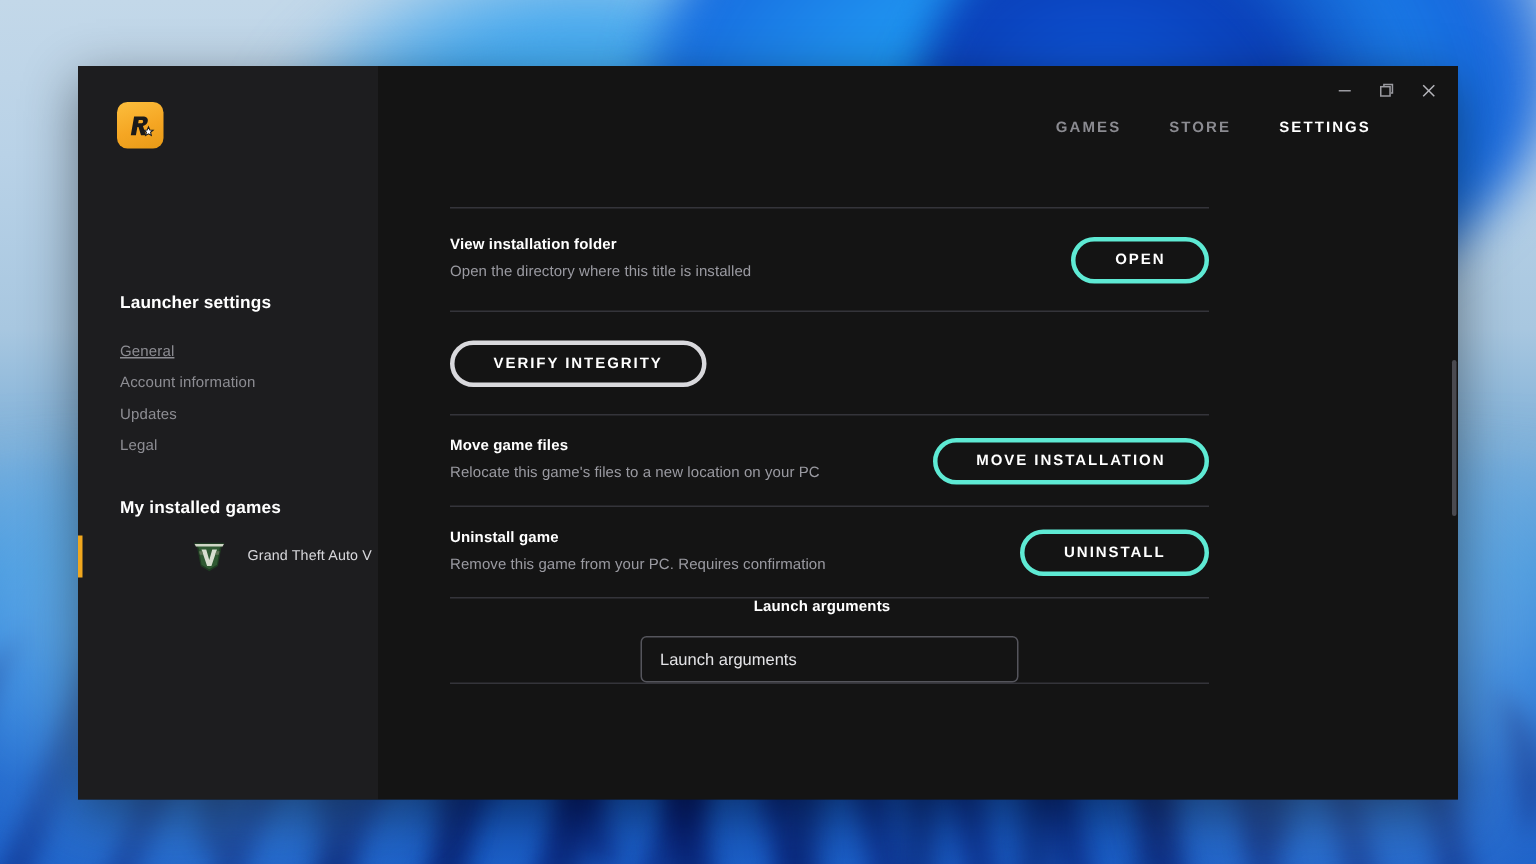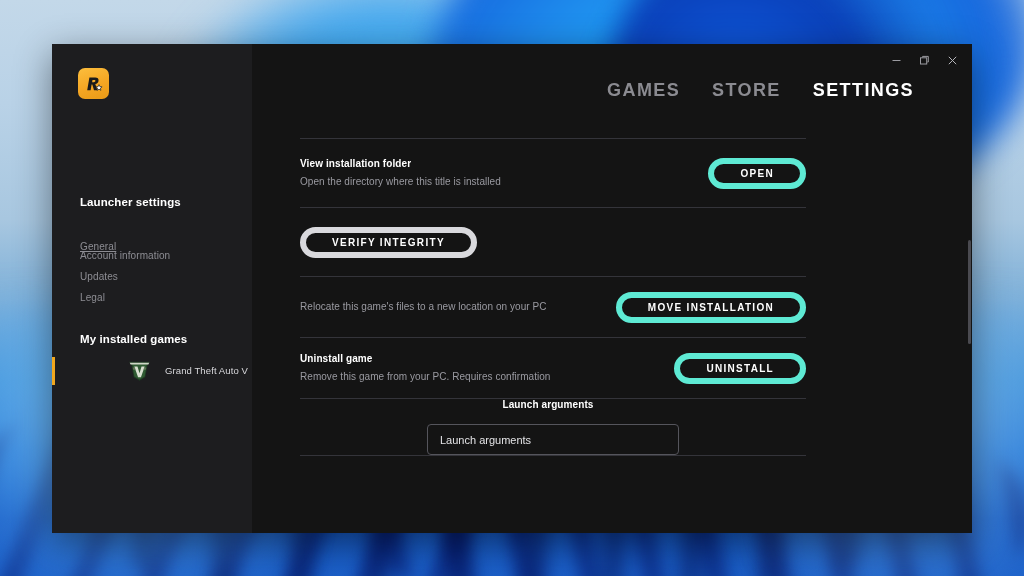--- a/index.html
+++ b/index.html
@@ -136,21 +136,21 @@
 
   .side-link {
     position: absolute;
     left: 28px;
     font-size: 10px;
     color: #8d8d93;
     letter-spacing: 0.1px;
     cursor: pointer;
   }
   .side-link:nth-of-type(1) {}
-  #side-link-0 { top: 197px; text-decoration: underline; }
+  #side-link-0 { top: 185px; text-decoration: underline; }
   #side-link-1 { top: 206px; }
   #side-link-2 { top: 227px; }
   #side-link-3 { top: 248px; }
 
   #game-item {
     position: absolute;
     left: 0; top: 313px;
     width: 200px; height: 28px;
     display: flex; align-items: center;
     cursor: pointer;
@@ -185,21 +185,21 @@
 
   
   #top-nav {
     position: absolute;
     right: 58px; top: 36px;
     display: flex;
     align-items: center;
     gap: 32px;
   }
   .nav-item {
-    font-size: 18px;
+    font-size: 10px;
     font-weight: bold;
     letter-spacing: 1.4px;
     color: #8b8b91;
     cursor: pointer;
   }
   .nav-item.active { color: #ffffff; }
 
   
   #window-controls {
     position: absolute;
@@ -242,21 +242,21 @@
   }
   .row-desc {
     font-size: 10px;
     color: #9a9aa1;
     line-height: 1.35;
     letter-spacing: 0.05px;
     max-width: 320px;
   }
 
   .pill-btn {
-    border: 6px solid #5eead4;
+    border: 3px solid #5eead4;
     border-radius: 19px;
     background: transparent;
     color: #ffffff;
     font-family: "Liberation Sans", sans-serif;
     font-size: 10px;
     font-weight: bold;
     letter-spacing: 1.3px;
     height: 31px;
     padding: 0 26px;
     white-space: nowrap;
@@ -395,20 +395,21 @@
           <div class="divider"></div>
 
           <div class="setting-row" id="row-verify">
             <button class="pill-btn hover">VERIFY INTEGRITY</button>
           </div>
 
           <div class="divider"></div>
 
           <div class="setting-row" id="row-move">
             <div class="row-text">
+              <div class="row-title">Move game files</div>
               <div class="row-desc">Relocate this game's files to a new location on your PC</div>
             </div>
             <button class="pill-btn">MOVE INSTALLATION</button>
           </div>
 
           <div class="divider"></div>
 
           <div class="setting-row" id="row-uninstall">
             <div class="row-text">
               <div class="row-title">Uninstall game</div>

